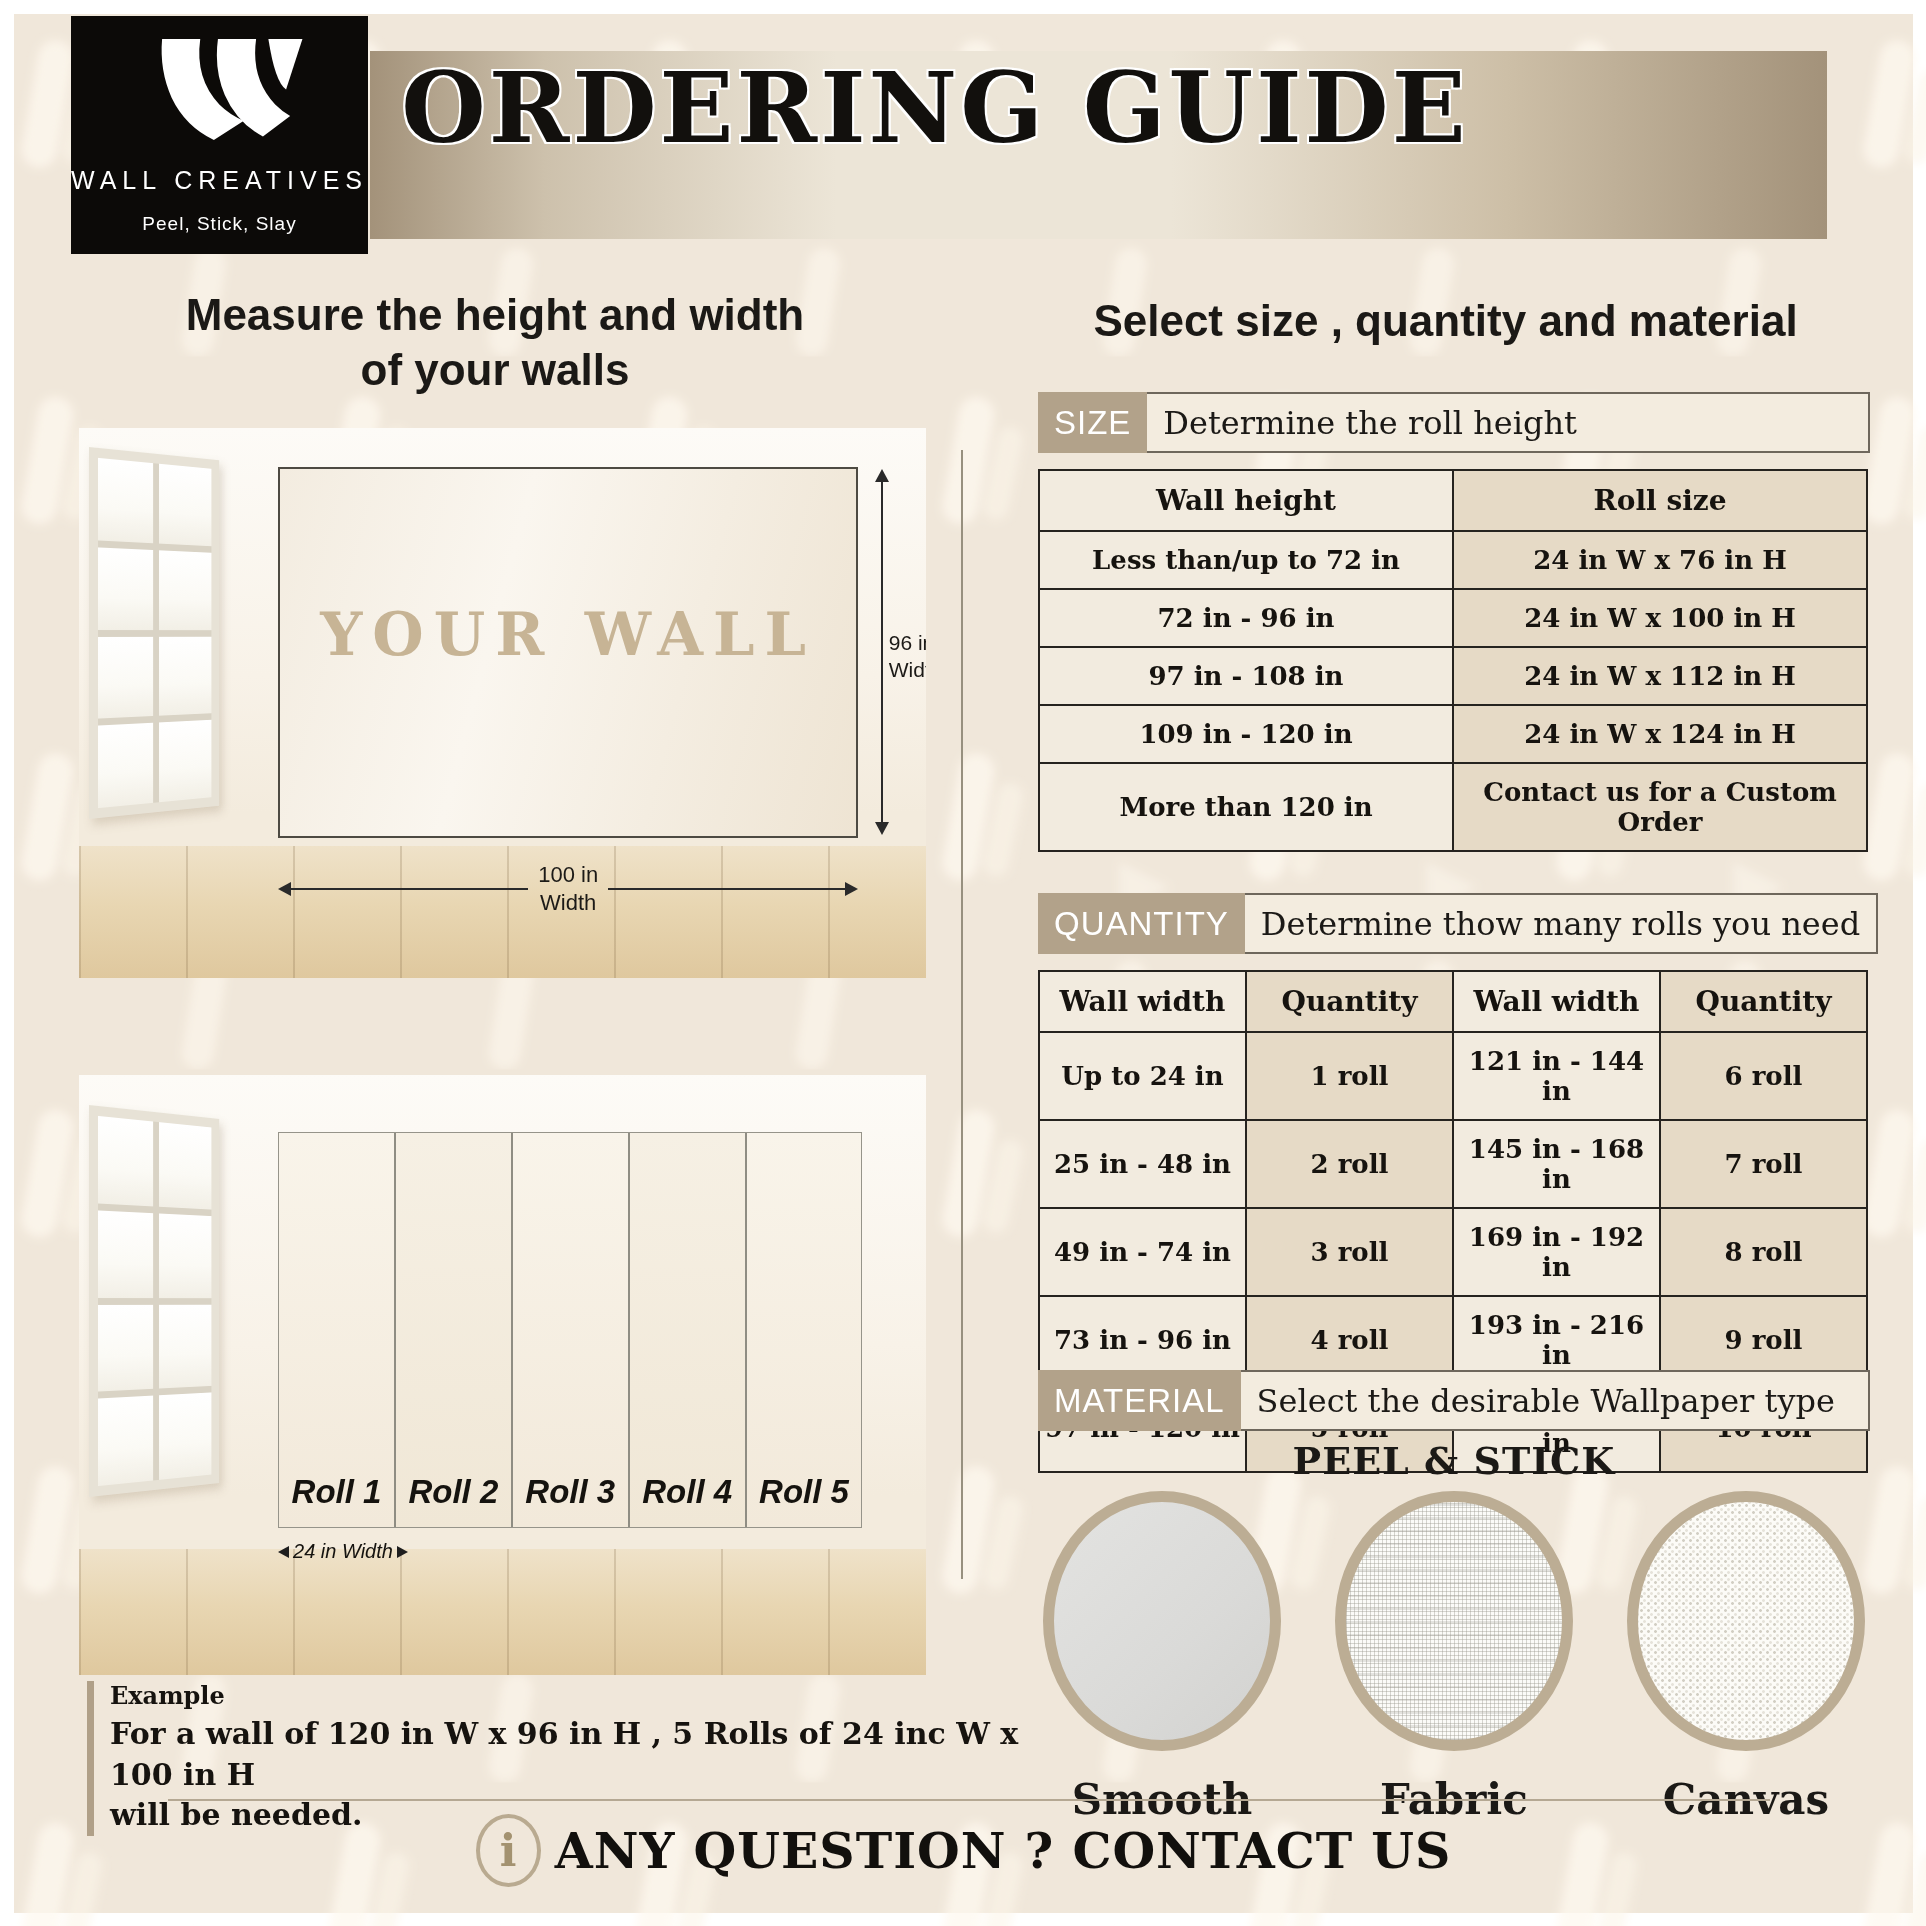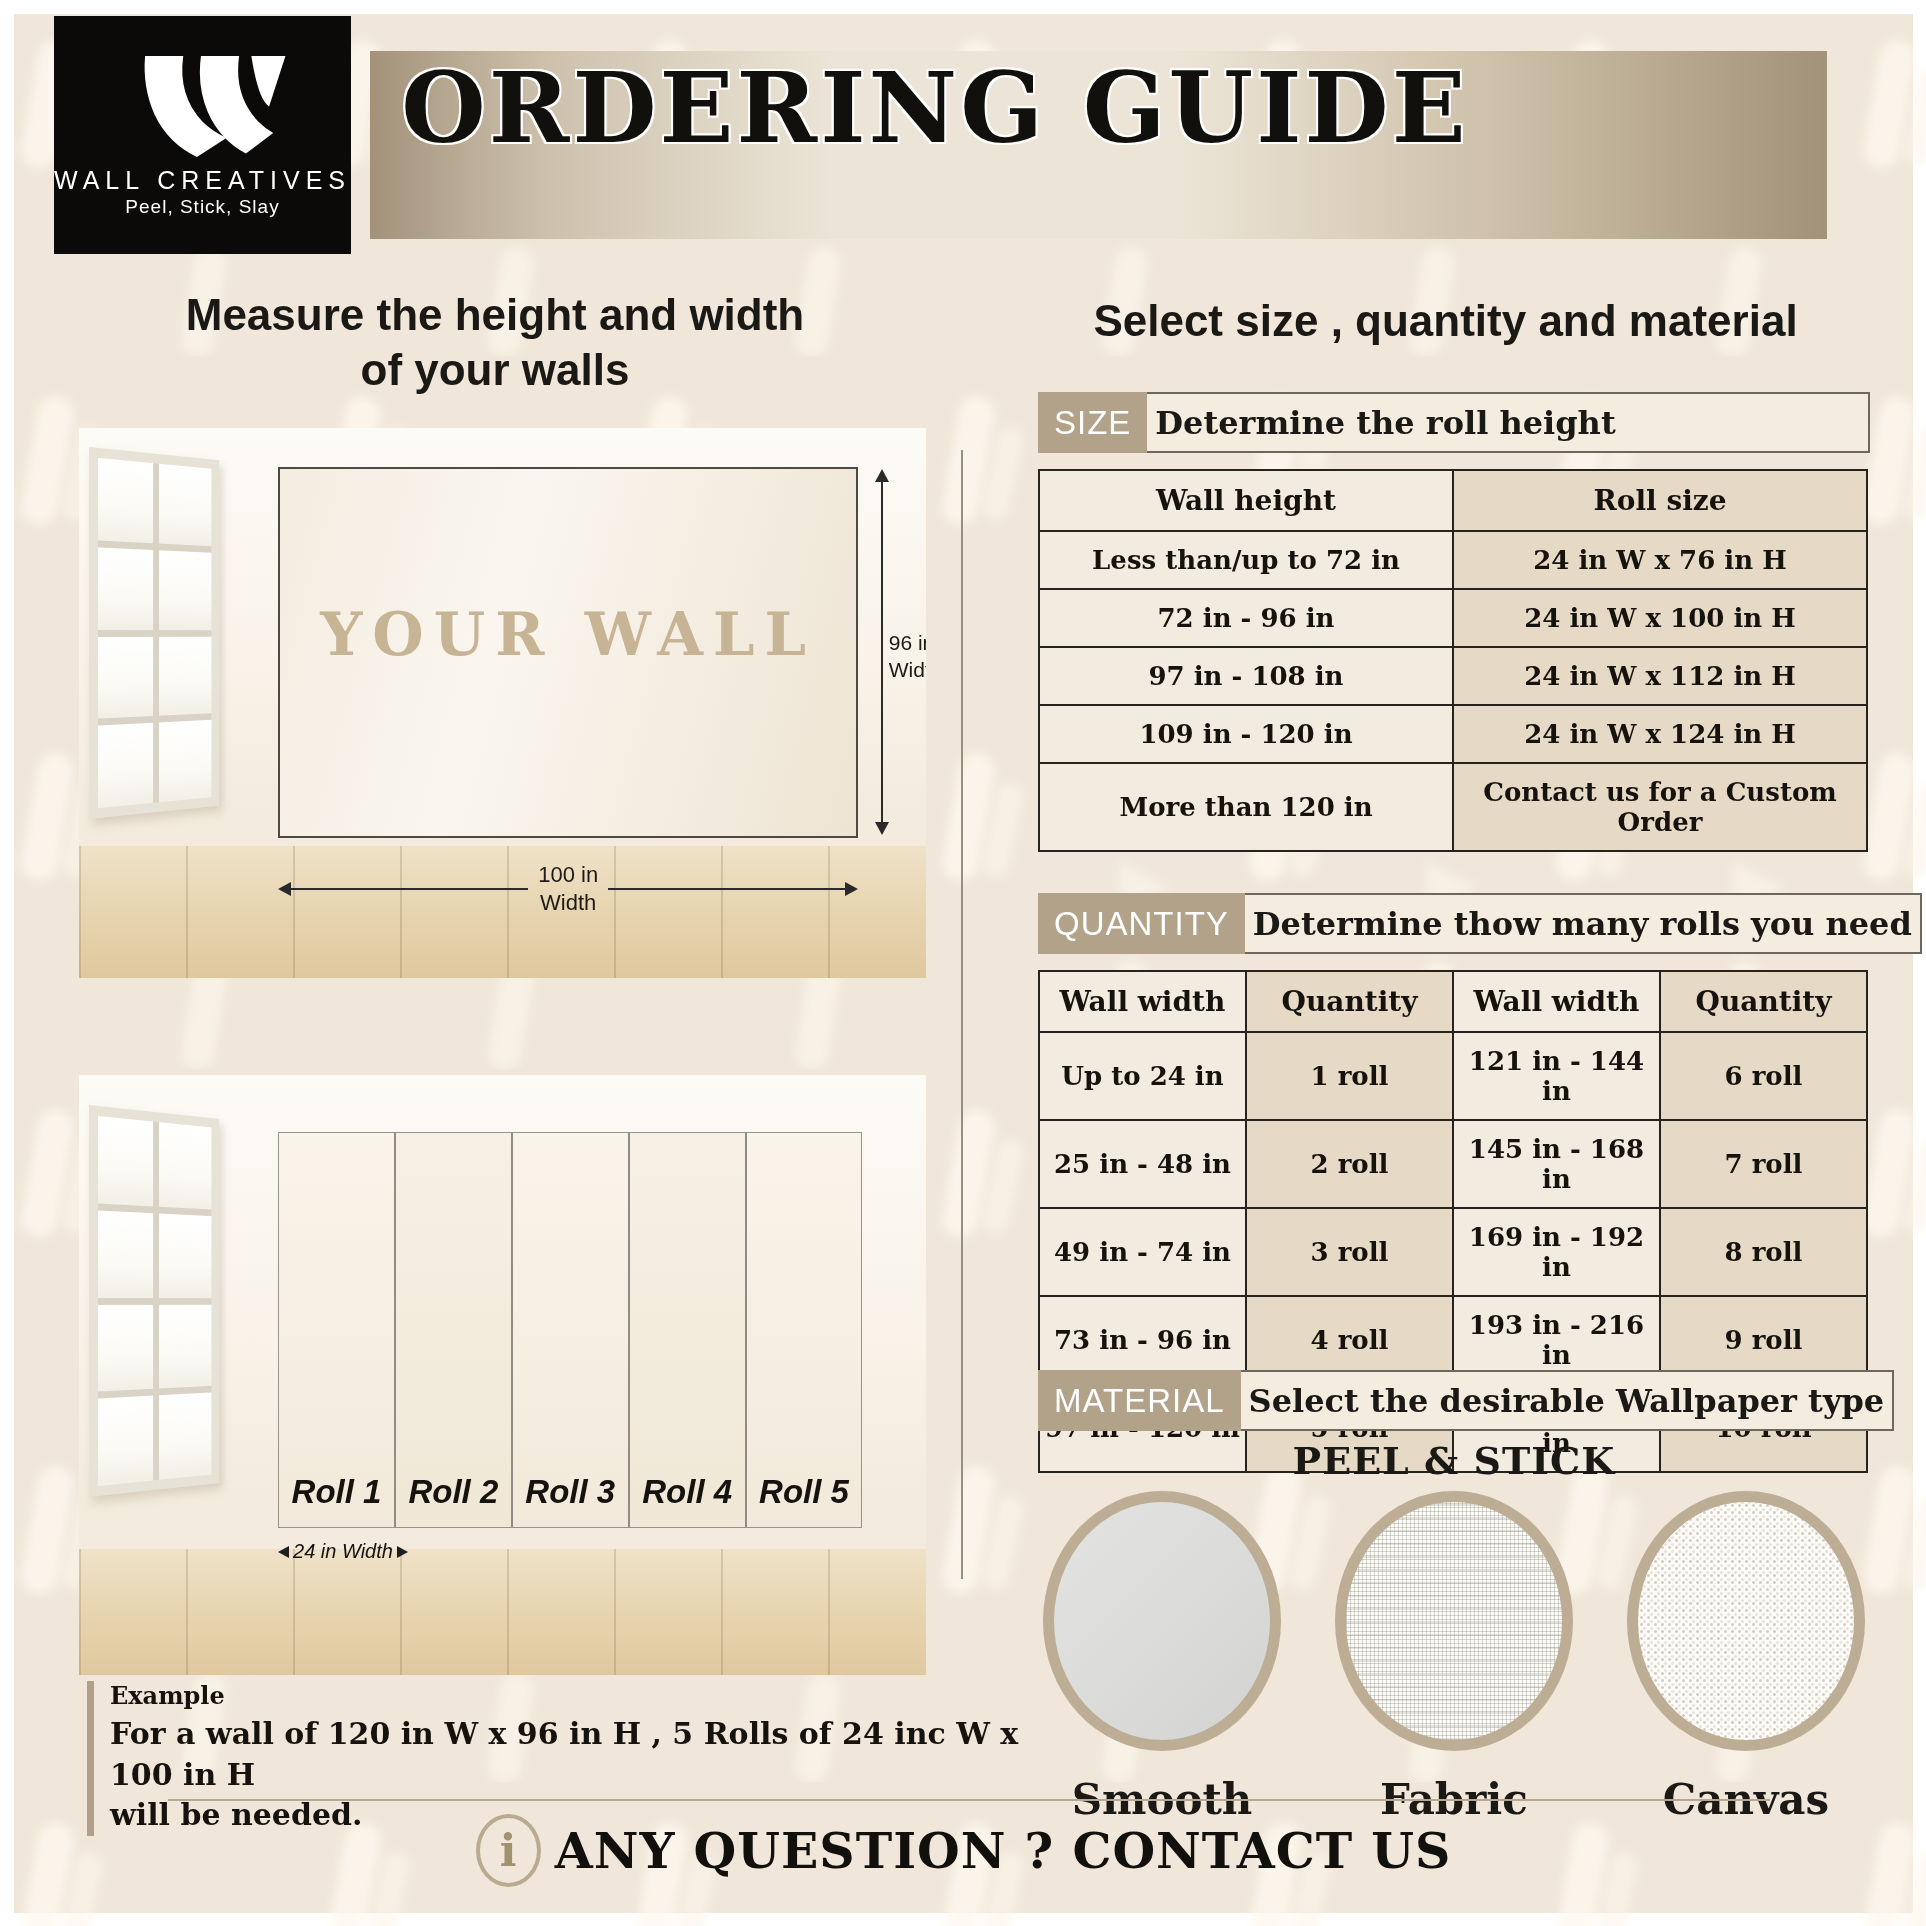--- a/index.html
+++ b/index.html
@@ -8,22 +8,22 @@
     background:#f0e7da;
     box-shadow:inset 0 0 0 14px #ffffff;
     font-family:"Liberation Sans", sans-serif;
     color:#1b1916;
   }
   .bg-pattern{position:absolute;inset:0;z-index:0;}
   .layer{position:absolute;z-index:1;}
 
   
   .logo-box{
-    left:54px;top:16px;width:297px;height:238px;background:#0c0a08;
-    display:flex;flex-direction:column;align-items:center;justify-content:center;gap:1px;
+    left:71px;top:16px;width:297px;height:238px;background:#0c0a08;
+    display:flex;flex-direction:column;align-items:center;justify-content:center;gap:18px;
   }
   .logo-mark{width:188px;height:109px;margin-bottom:4px;}
   .logo-brand{color:#fff;font-size:25px;letter-spacing:6px;white-space:nowrap;}
   .logo-tagline{color:#fff;font-size:19px;letter-spacing:1px;}
   .banner{
     left:370px;top:51px;width:1457px;height:188px;
     background:linear-gradient(90deg,#a3927a 0%,#cdc1ac 12%,#ece5d7 32%,#ece5d7 55%,#cdbfa7 78%,#a3927a 100%);
     display:flex;align-items:flex-start;justify-content:center;
   }
   .banner-title{
@@ -38,22 +38,22 @@
   .right-heading{left:1020px;top:293px;width:851px;}
 
   
   .section-bar{left:1038px;width:832px;height:61px;display:flex;align-items:stretch;}
   .section-label{
     background:#b2a28a;color:#fff;display:flex;align-items:center;justify-content:center;
     font-size:33px;letter-spacing:1px;padding:0 16px;white-space:nowrap;
   }
   .section-caption{
     flex:1;border:2px solid #6e675c;border-left:none;background:#f3ecdf;
-    display:flex;align-items:center;padding:0 8px;
-    font-family:"DejaVu Serif", serif;font-weight:bold;font-size:32px;white-space:nowrap;
+    display:flex;align-items:center;padding:0 16px;
+    font-family:"DejaVu Serif", serif;font-weight:normal;font-size:32px;white-space:nowrap;
   }
 
   
   table.guide{border-collapse:collapse;table-layout:fixed;width:830px;
     font-family:"DejaVu Serif", serif;font-weight:bold;font-size:26px;color:#16130f;}
   table.guide td,table.guide th{border:2px solid #26231f;text-align:center;padding:13px 4px;}
   table.guide th{font-size:28px;}
   .c-light{background:#f2ebdf;}
   .c-tan{background:#e6dac6;}
   .size-table{left:1038px;top:469px;}

